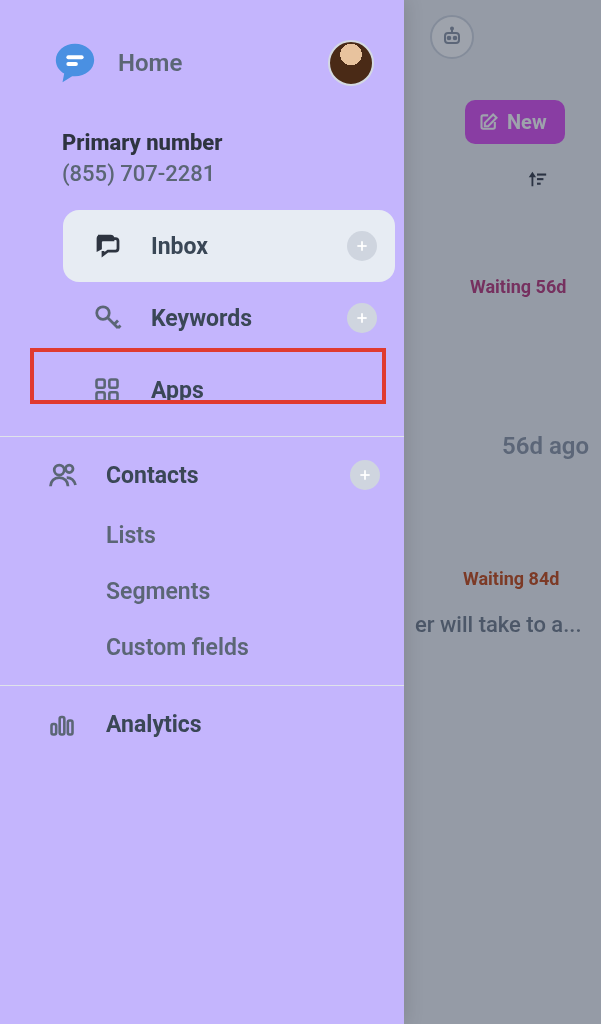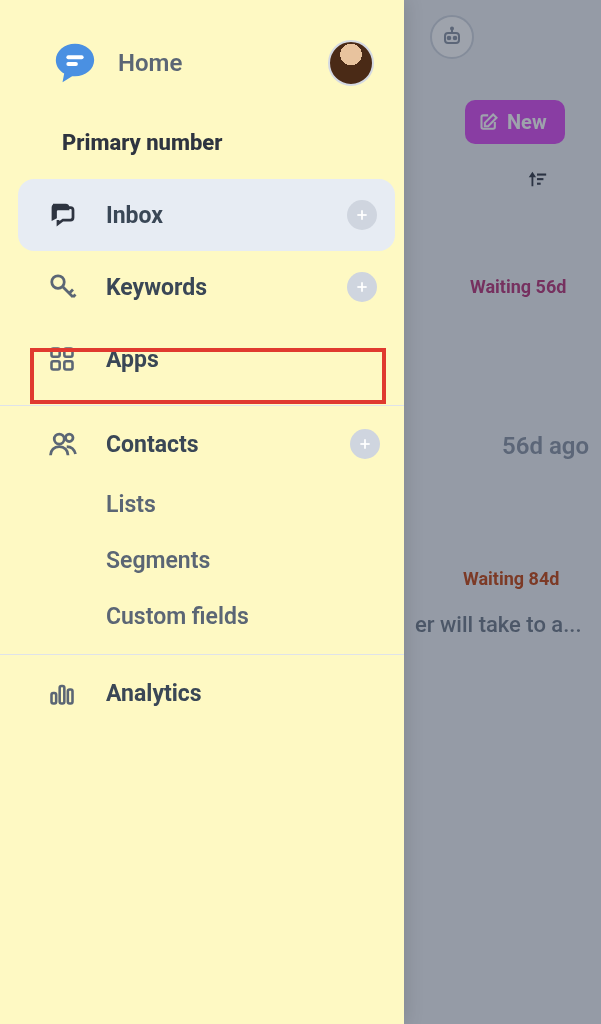--- a/index.html
+++ b/index.html
@@ -32,34 +32,34 @@
   .new-btn svg{margin-right:8px}
   .sort-icon { position:absolute; left:526px; top:168px; color:#3a4756; font-weight:700; font-size:20px; }
   .status-waiting1{ position:absolute; left:470px; top:276px; color:#b62f73; font-weight:700; font-size:18px;}
   .status-ago{ position:absolute; left:502px; top:432px; color:#8791a0; font-weight:600; font-size:24px;}
   .status-waiting2{ position:absolute; left:463px; top:568px; color:#c2410c; font-weight:700; font-size:18px;}
   .truncated{ position:absolute; left:415px; top:612px; color:#6b7583; font-size:22px; font-weight:500;}
 
   
   .sidebar {
     position:absolute; left:0; top:0; width:404px; height:1024px;
-    background:#fef9c3;
+    background:#c4b5fd;
     box-shadow: 2px 0 18px rgba(0,0,0,0.12);
     display:flex; flex-direction:column;
   }
   .sb-header{ display:flex; align-items:center; padding:40px 30px 0 52px; }
   .logo { width:46px; height:46px; margin-right:20px; display:flex; align-items:center; justify-content:center;}
   .home-label{ color:#5b6675; font-size:24px; font-weight:600; flex:1;}
   .avatar{ width:46px; height:46px; border-radius:50%; background:radial-gradient(circle at 50% 30%, #e8c39e 0 30%, #4a2a16 30% 100%); border:2px solid #d4d9e2; }
 
   .primary-block{ padding:44px 30px 0 62px; }
   .primary-title{ color:#2e3440; font-size:22px; font-weight:800;}
   .primary-phone{ color:#5b6675; font-size:22px; font-weight:500; margin-top:6px;}
 
-  .nav-list{ padding:24px 9px 0 18px; }
+  .nav-list{ padding:24px 9px 0 18px;margin-left:45px; }
   .nav-item{
     display:flex; align-items:center;
     height:72px; border-radius:16px;
     padding:0 18px 0 30px;
     cursor:pointer;
   }
   .nav-item.active{ background:#e7ecf3; }
   .nav-item .icon-slot{ width:40px; display:flex; align-items:center; justify-content:flex-start; color:#3a4756;}
   .nav-item .label{ flex:1; color:#3a4756; font-size:23px; font-weight:700; margin-left:18px;}
   .plus-btn{
@@ -129,20 +129,21 @@
         <rect x="15" y="16" width="18" height="4" rx="2" fill="#ffffff"></rect>
         <rect x="15" y="23" width="12" height="4" rx="2" fill="#ffffff"></rect>
       </svg>
     </div>
     <div class="home-label">Home</div>
     <div class="avatar"></div>
   </div>
 
   <div class="primary-block">
     <div class="primary-title">Primary number</div>
+    <div class="primary-phone">(855) 707-2281</div>
   </div>
 
   <div class="nav-list">
 
     <div class="nav-item active">
       <span class="icon-slot">
         <svg width="30" height="30" viewBox="0 0 24 24" fill="none" stroke="#2e3440" stroke-width="2.2">
           <path d="M8 6h10a2 2 0 0 1 2 2v6a2 2 0 0 1-2 2h-6l-4 3v-3"></path>
           <path d="M4 4h10a2 2 0 0 1 2 2v1H8a2 2 0 0 0-2 2v5l-2 1V6a2 2 0 0 1 2-2z" fill="#2e3440"></path>
         </svg>

